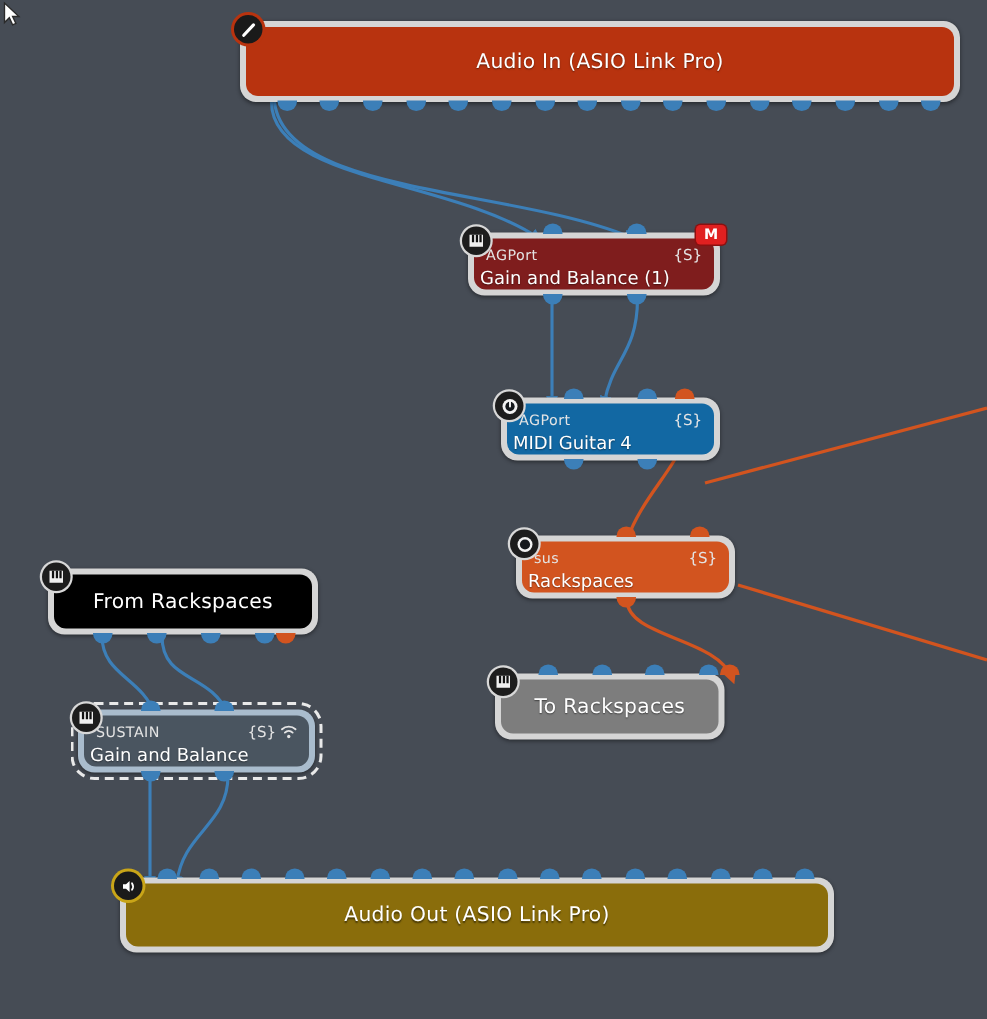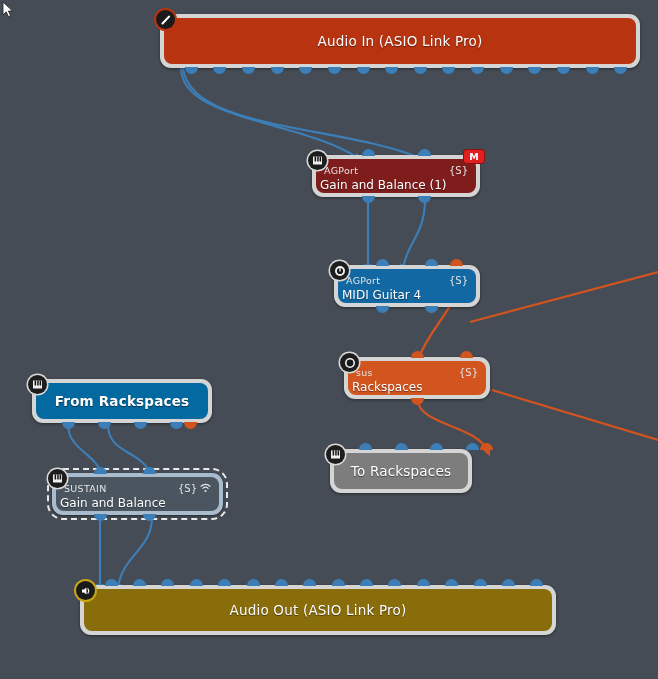--- a/index.html
+++ b/index.html
@@ -279,58 +279,58 @@
         <circle cx="6" cy="6" r="5" fill="#f2f2f2"></circle>
         <circle cx="6" cy="6" r="3.4" fill="#15181c"></circle>
       </svg>
     </div>
   <div class="pin in midi" style="left: 115.5px; top: -6px;"></div>
       <div class="pin in midi" style="left: 66.5px; top: -6px;"></div>
       <div class="pin out midi" style="left: 66.5px; top: 41px;"></div>
     </div>
 
   <div class="block" id="b-from" style="left:32px; top:379px; width:180px; height:44px;">
-    <div class="inner" style="background:#0369a1;font-weight:bold;">
+    <div class="inner" style="background:#000000;">
       <div class="io-title">From Rackspaces</div>
     </div>
     <div class="corner-icon ci-dark">
       <svg width="11" height="11" viewBox="0 0 11 11">
         <rect x="1" y="1.5" width="9" height="8" fill="#f0f0f0"></rect>
         <rect x="2.6" y="1.5" width="1.5" height="5" fill="#111"></rect>
         <rect x="5.2" y="1.5" width="1.5" height="5" fill="#111"></rect>
         <rect x="7.6" y="1.5" width="1.5" height="5" fill="#111"></rect>
       </svg>
     </div>
   <div class="pin out" style="left: 29.5px; top: 43px;"></div>
       <div class="pin out" style="left: 65.5px; top: 43px;"></div>
       <div class="pin out" style="left: 101.5px; top: 43px;"></div>
       <div class="pin out" style="left: 137.5px; top: 43px;"></div>
       <div class="pin out midi" style="left: 151.5px; top: 43px;"></div>
     </div>
 
-  <div class="block" id="b-to" style="left:330px; top:449px; width:142px; height:44px;">
+  <div class="block" id="b-to" style="left:330px; top:449px; width:153px; height:44px;">
     <div class="inner" style="background:#7d7d7d;">
       <div class="io-title">To Rackspaces</div>
     </div>
     <div class="corner-icon ci-dark">
       <svg width="11" height="11" viewBox="0 0 11 11">
         <rect x="1" y="1.5" width="9" height="8" fill="#f0f0f0"></rect>
         <rect x="2.6" y="1.5" width="1.5" height="5" fill="#111"></rect>
         <rect x="5.2" y="1.5" width="1.5" height="5" fill="#111"></rect>
         <rect x="7.6" y="1.5" width="1.5" height="5" fill="#111"></rect>
       </svg>
     </div>
   <div class="pin in" style="left: 29.1px; top: -6px;"></div>
       <div class="pin in" style="left: 64.7px; top: -6px;"></div>
       <div class="pin in" style="left: 100.3px; top: -6px;"></div>
       <div class="pin in" style="left: 135.9px; top: -6px;"></div>
       <div class="pin in midi" style="left: 149.5px; top: -6px;"></div>
     </div>
 
-  <div class="block selected" id="b-sgb" style="left:52px; top:473px; width:171px; height:42px;">
+  <div class="block selected" id="b-sgb" style="left:52px; top:473px; width:158px; height:42px;">
     <div class="inner" style="background:#4a5560;">
       <div class="handle-row">
         <span class="alias">SUSTAIN</span>
         <span class="flags">
           <span>{S}</span>
           <svg class="wifi-icon" width="11" height="10" viewBox="0 0 11 10">
             <path d="M1,3.2 A6.5,6.5 0 0 1 10,3.2" stroke="#e4e4e4" stroke-width="1.25" fill="none" stroke-linecap="round"></path>
             <path d="M2.9,5.4 A3.8,3.8 0 0 1 8.1,5.4" stroke="#e4e4e4" stroke-width="1.25" fill="none" stroke-linecap="round"></path>
             <circle cx="5.5" cy="8" r="1.1" fill="#e4e4e4"></circle>
           </svg>

